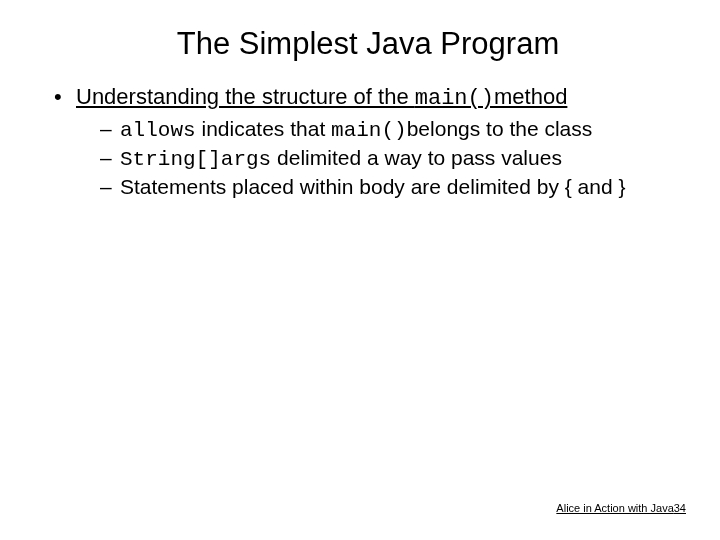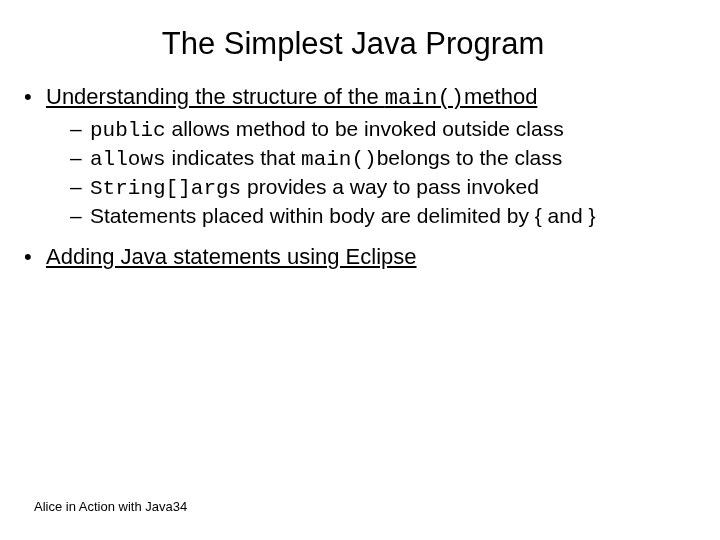--- a/index.html
+++ b/index.html
@@ -9,21 +9,21 @@
     height: 540px;
     background: #fff;
     font-family: Arial, Helvetica, sans-serif;
     color: #000;
   }
   .slide {
     width: 720px;
     height: 540px;
     position: relative;
     box-sizing: border-box;
-    padding: 18px 34px 0 20px;
+    padding: 18px 34px 0 50px;
   }
   .title {
     text-align: center;
     font-size: 31px;
     line-height: 1.15;
     margin-top: 8px;
     margin-bottom: 22px;
     font-weight: normal;
   }
   .content {
@@ -61,49 +61,46 @@
   }
   .mono {
     font-family: "Courier New", Courier, monospace;
   }
   .footer {
     position: absolute;
     bottom: 26px;
     left: 34px;
     right: 34px;
     display: flex;
-    justify-content: flex-start;
-    font-size: 13px;
+    justify-content: flex-end;
+    font-size: 11px;
     color: #000;
+    text-decoration: underline;
   }
 </style>
 </head>
 <body>
 
 <div class="slide">
 
   <div class="title">
     <span>The Simplest Java Program</span><br>
   </div>
 
   <div class="content">
 
     <div class="l1">
       <span>Understanding the structure of the </span><span class="mono">main()</span><span>method</span>
     </div>
     <div class="sub">
-      <div class="l2"><span class="mono">public</span> <span>allows method to be invoked outside class</span></div>
       <div class="l2"><span class="mono">allows</span> <span>indicates that </span><span class="mono">main()</span><span>belongs to the class</span></div>
-      <div class="l2"><span class="mono">String[]args</span> <span>provides a way to pass invoked</span></div>
+      <div class="l2"><span class="mono">String[]args</span> <span>delimited a way to pass values</span></div>
       <div class="l2"><span>Statements placed within body are delimited by { and }</span></div>
     </div>
 
-    <div class="l1">
-      <span>Adding Java statements using Eclipse</span>
-    </div>
 
   </div>
 
   <div class="footer">
     <span>Alice in Action with Java</span>
     <span>34</span>
   </div>
 
 </div>
 

